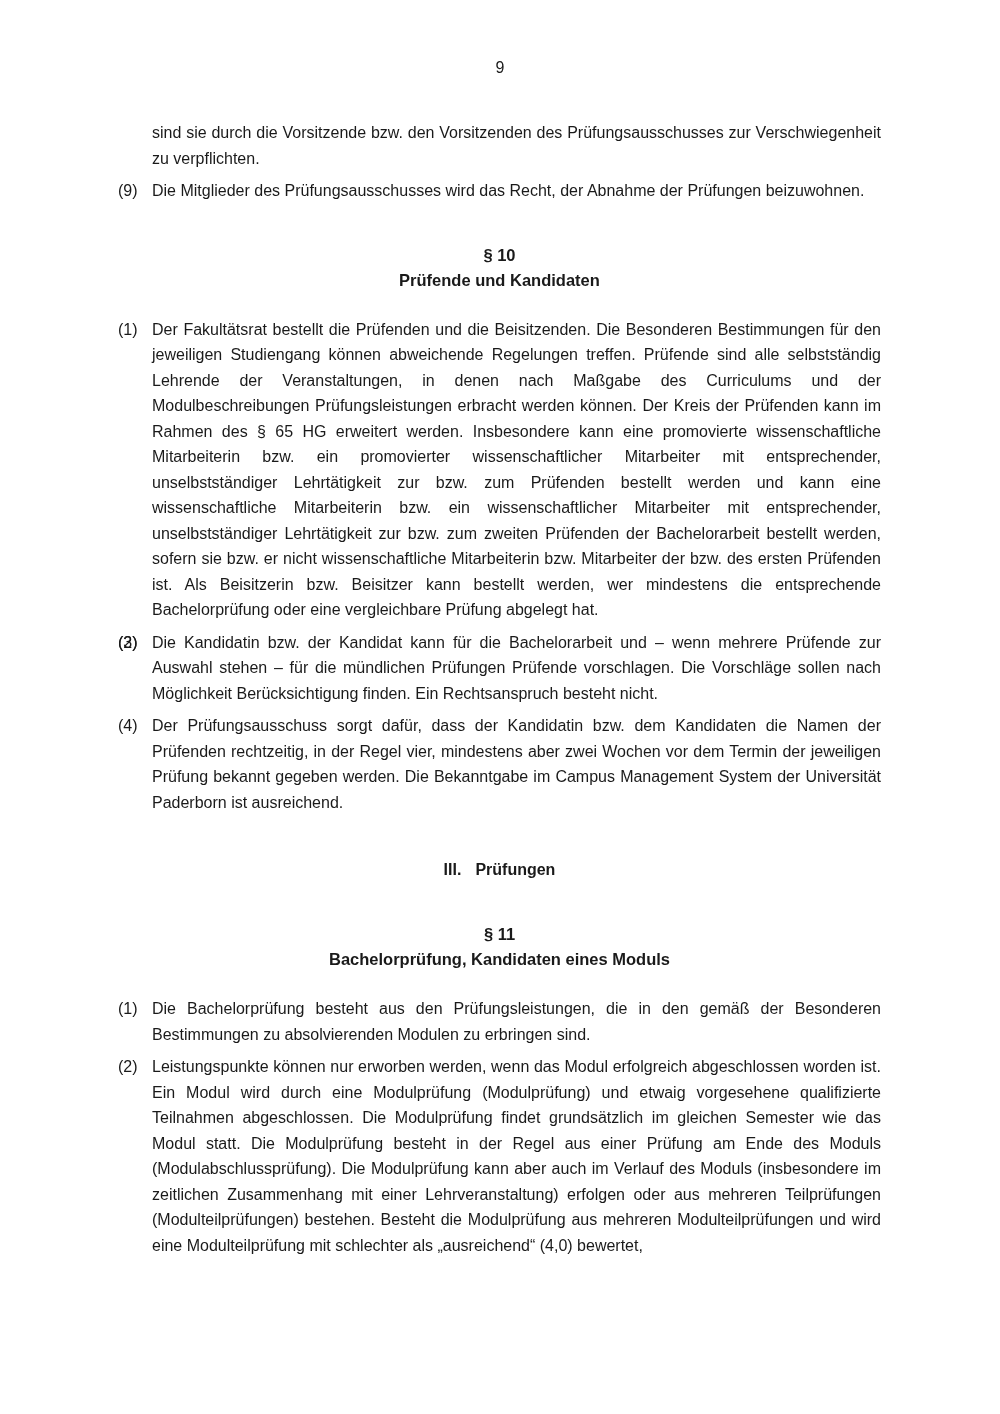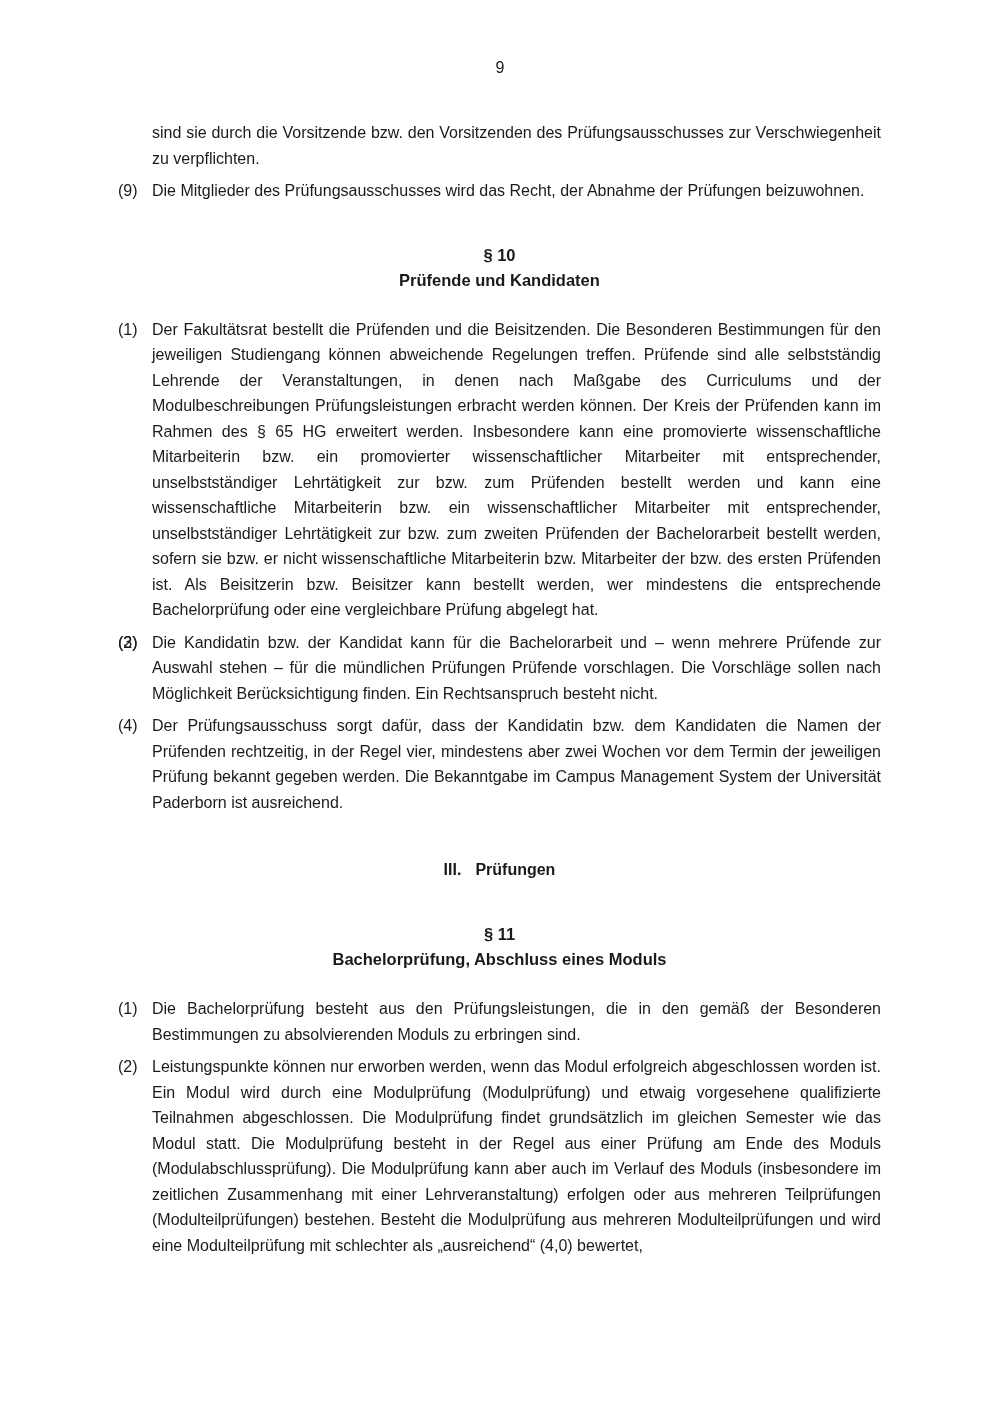--- a/index.html
+++ b/index.html
@@ -112,26 +112,26 @@
       <span class="item-number">(4)</span>
       <span>Der Prüfungsausschuss sorgt dafür, dass der Kandidatin bzw. dem Kandidaten die Namen der Prüfenden rechtzeitig, in der Regel vier, mindestens aber zwei Wochen vor dem Termin der jeweiligen Prüfung bekannt gegeben werden. Die Bekanntgabe im Campus Management System der Universität Paderborn ist ausreichend.</span>
     </div>
 
     <div class="part-heading">
       <span class="part-number">III.</span><span>Prüfungen</span>
     </div>
 
     <div class="section-heading">
       <span class="para-mark">§ 11</span>
-      <span class="section-title">Bachelorprüfung, Abschluss eines Moduls</span>
+      <span class="section-title">Bachelorprüfung, Kandidaten eines Moduls</span>
     </div>
 
     <div class="list-item">
       <span class="item-number">(1)</span>
-      <span>Die Bachelorprüfung besteht aus den Prüfungsleistungen, die in den gemäß der Besonderen Bestimmungen zu absolvierenden Moduls zu erbringen sind.</span>
+      <span>Die Bachelorprüfung besteht aus den Prüfungsleistungen, die in den gemäß der Besonderen Bestimmungen zu absolvierenden Modulen zu erbringen sind.</span>
     </div>
     <div class="list-item">
       <span class="item-number">(2)</span>
       <span>Leistungspunkte können nur erworben werden, wenn das Modul erfolgreich abgeschlossen worden ist. Ein Modul wird durch eine Modulprüfung (Modulprüfung) und etwaig vorgesehene qualifizierte Teilnahmen abgeschlossen. Die Modulprüfung findet grundsätzlich im gleichen Semester wie das Modul statt. Die Modulprüfung besteht in der Regel aus einer Prüfung am Ende des Moduls (Modulabschlussprüfung). Die Modulprüfung kann aber auch im Verlauf des Moduls (insbesondere im zeitlichen Zusammenhang mit einer Lehrveranstaltung) erfolgen oder aus mehreren Teilprüfungen (Modulteilprüfungen) bestehen. Besteht die Modulprüfung aus mehreren Modulteilprüfungen und wird eine Modulteilprüfung mit schlechter als „ausreichend“ (4,0) bewertet,</span>
     </div>
 
   </div>
 </div>
 
 </body></html>

